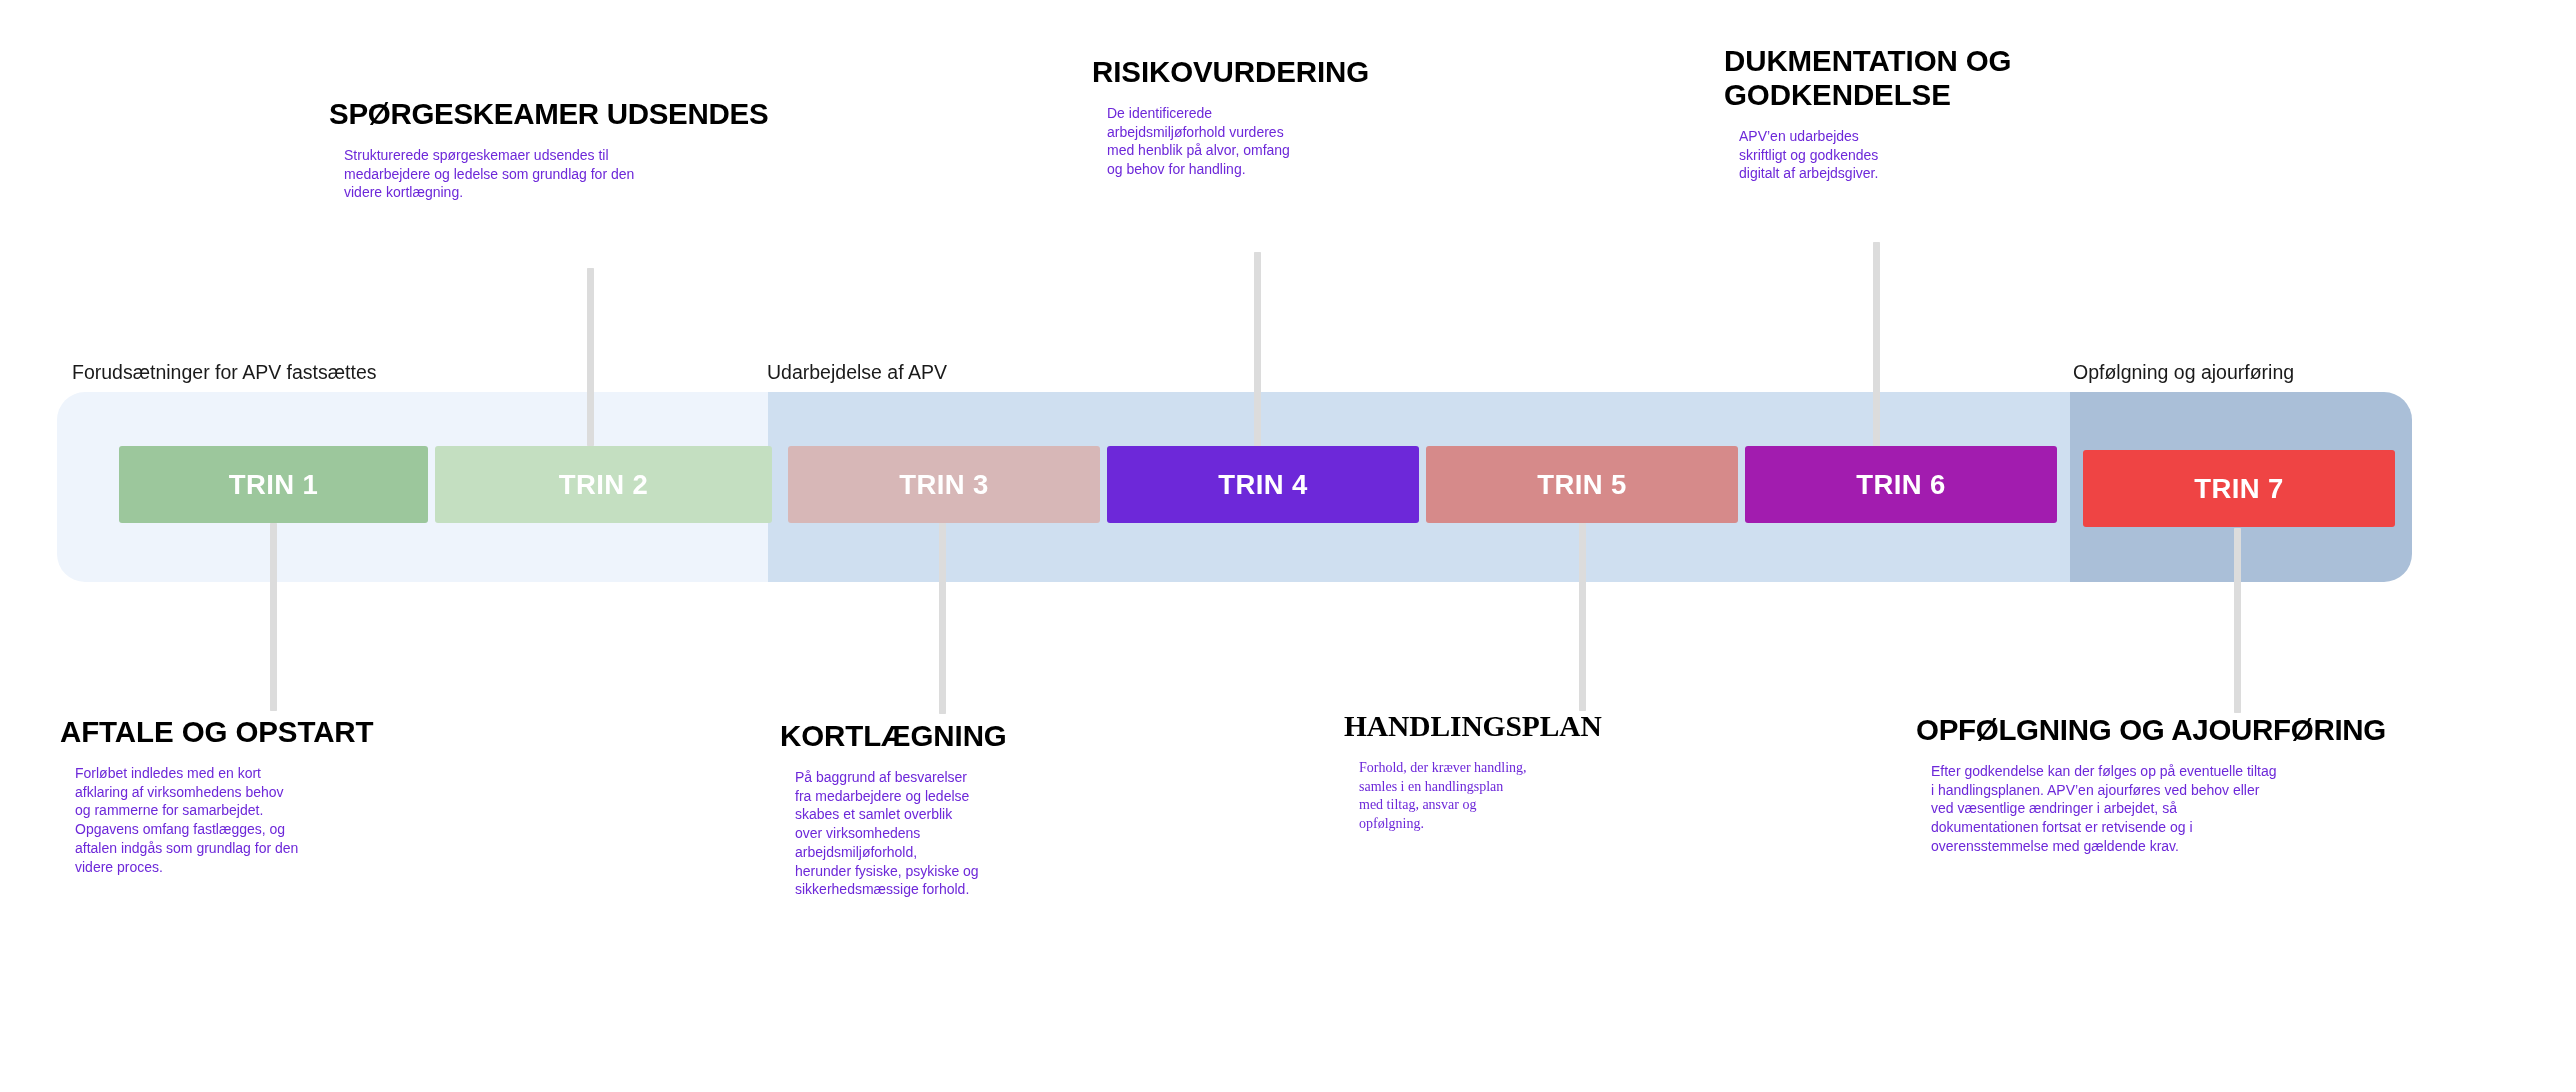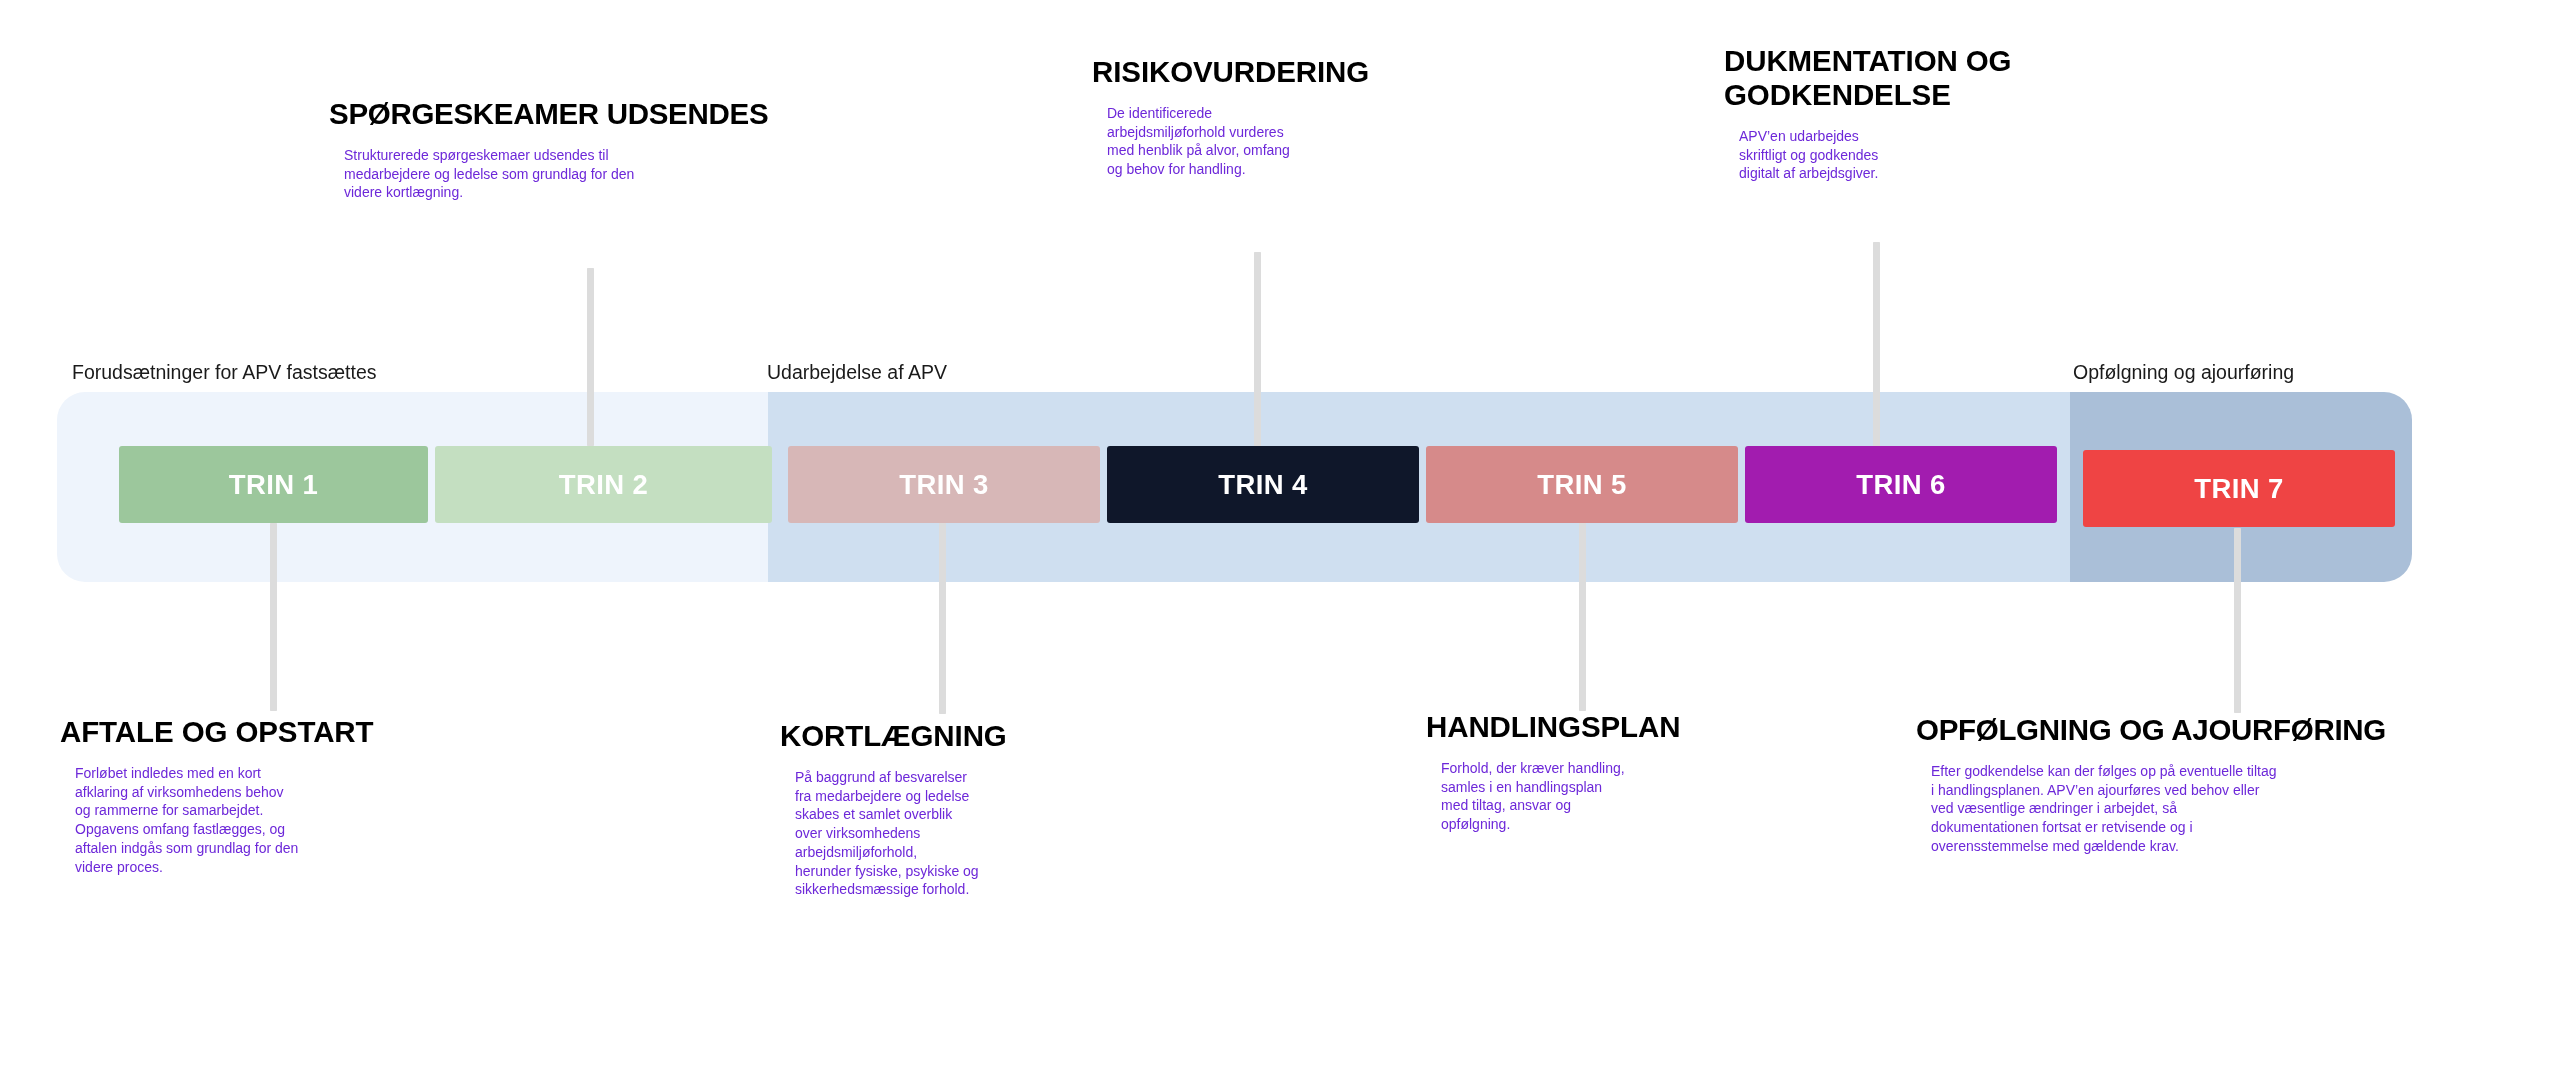--- a/index.html
+++ b/index.html
@@ -106,21 +106,21 @@
 
   <div class="pill" style="left:119px; top:446px; width:309px; background:#9CC79C;">
     <span>TRIN 1</span>
   </div>
   <div class="pill" style="left:435px; top:446px; width:337px; background:#C4DFC1;">
     <span>TRIN 2</span>
   </div>
   <div class="pill" style="left:788px; top:446px; width:312px; background:#D7B7B7;">
     <span>TRIN 3</span>
   </div>
-  <div class="pill" style="left:1107px; top:446px; width:312px; background:#0f172a;justify-content:center;">
+  <div class="pill" style="left:1107px; top:446px; width:312px; background:#6d28d9;justify-content:center;">
     <span>TRIN 4</span>
   </div>
   <div class="pill" style="left:1426px; top:446px; width:312px; background:#D68A8A;">
     <span>TRIN 5</span>
   </div>
   <div class="pill" style="left:1745px; top:446px; width:312px; background:#a21caf;">
     <span>TRIN 6</span>
   </div>
   <div class="pill" style="left:2083px; top:450px; width:312px; background:#ef4444;">
     <span>TRIN 7</span>
@@ -162,21 +162,21 @@
     <div class="c-title">KORTLÆGNING</div>
     <div class="c-body">På baggrund af besvarelser
 fra medarbejdere og ledelse
 skabes et samlet overblik
 over virksomhedens
 arbejdsmiljøforhold,
 herunder fysiske, psykiske og
 sikkerhedsmæssige forhold.</div>
   </div>
 
-  <div class="callout" style="left:1426px; top:710px; width:416px;">
+  <div class="callout" style="left:1344px; top:710px; width:416px;font-family:Liberation Serif, serif;">
     <div class="c-title">HANDLINGSPLAN</div>
     <div class="c-body">Forhold, der kræver handling,
 samles i en handlingsplan
 med tiltag, ansvar og
 opfølgning.</div>
   </div>
 
   <div class="callout wide" style="left:1916px; top:713px; width:651px;">
     <div class="c-title">OPFØLGNING OG AJOURFØRING</div>
     <div class="c-body">Efter godkendelse kan der følges op på eventuelle tiltag

